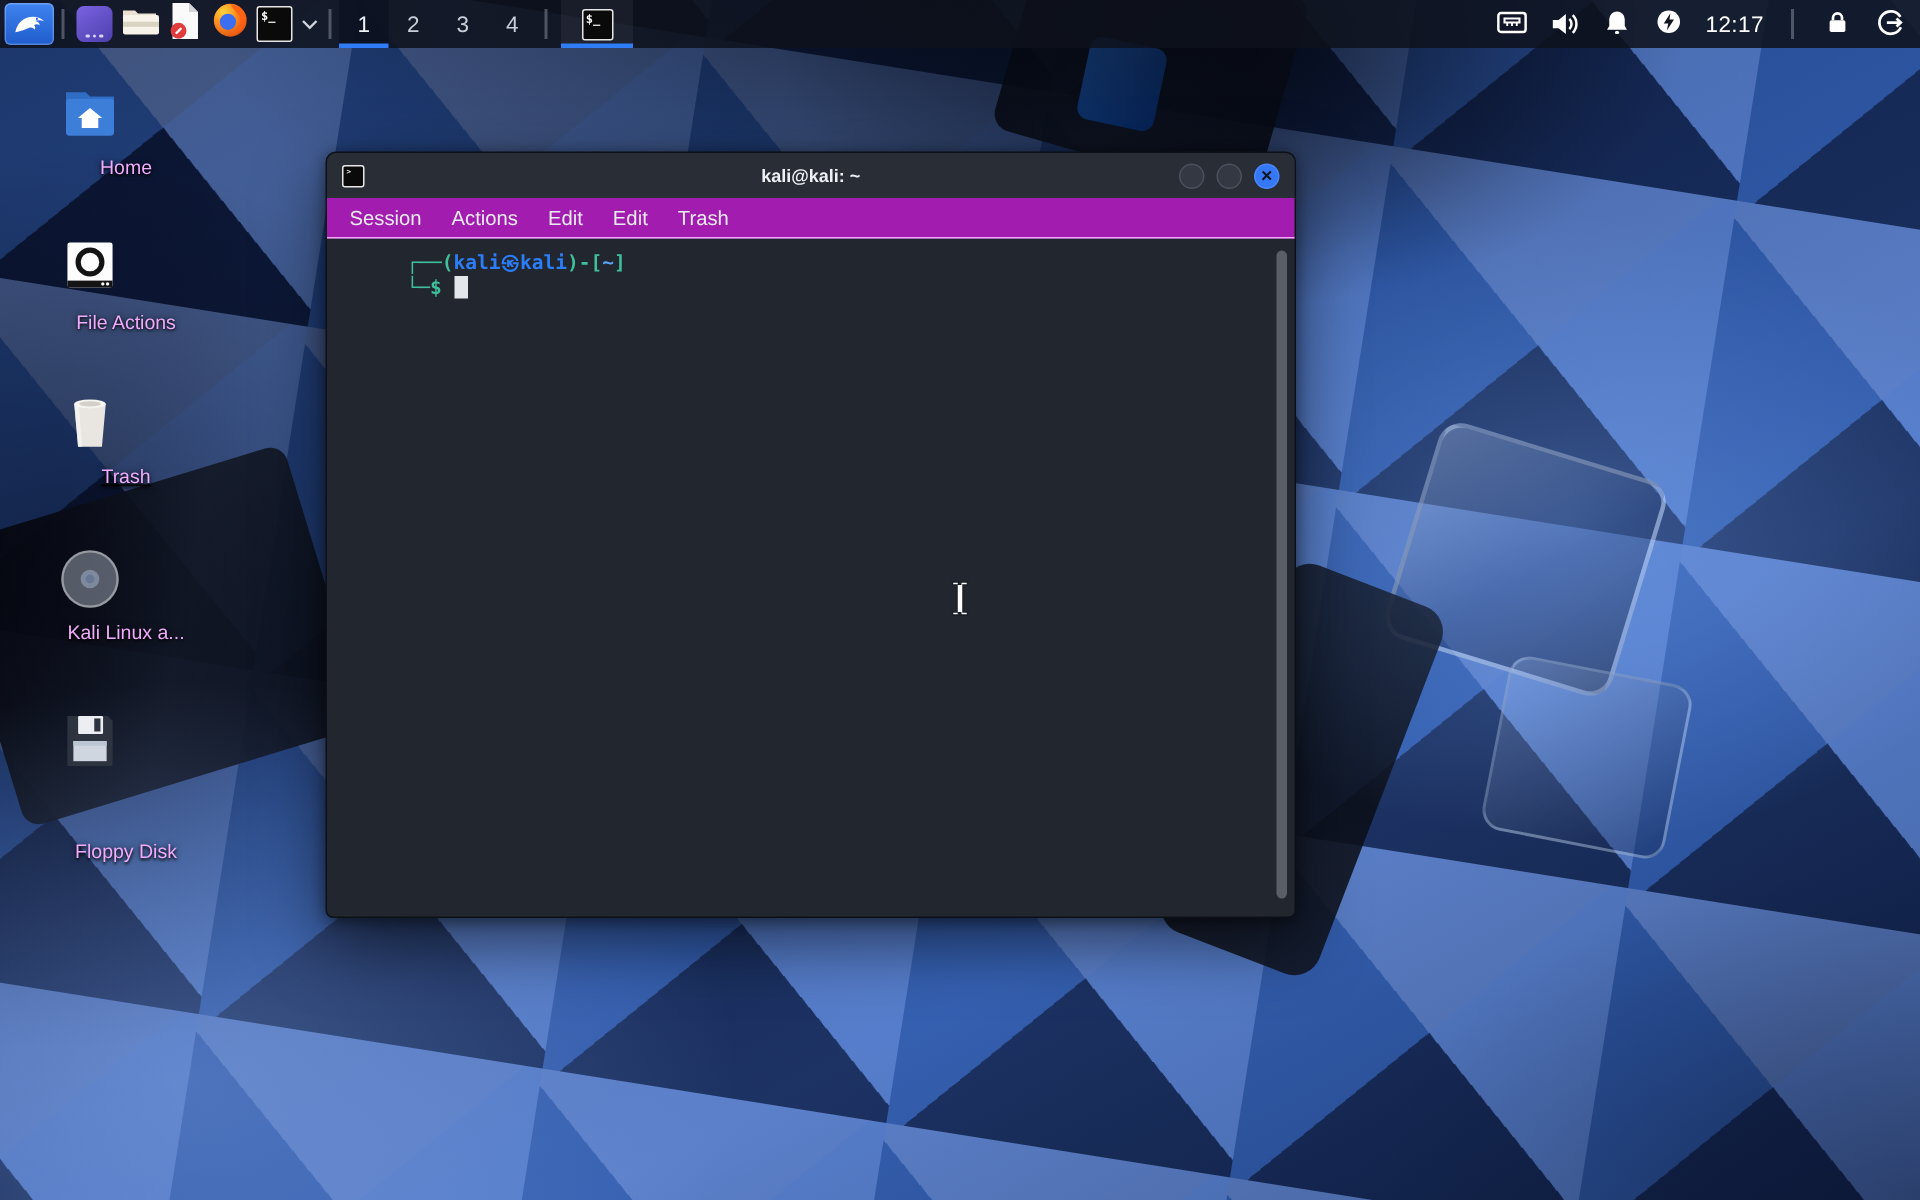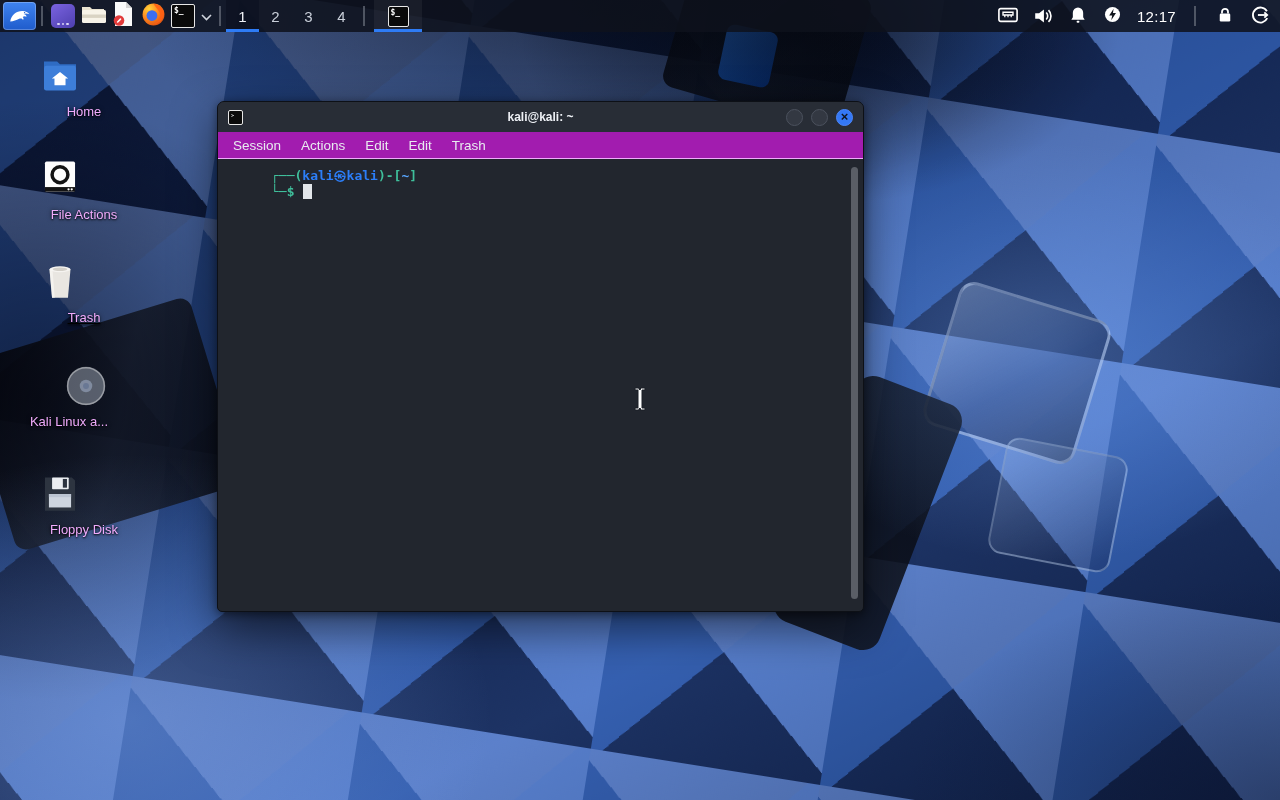--- a/index.html
+++ b/index.html
@@ -62,21 +62,21 @@
   .p-right { margin-left:auto; display:flex; align-items:center; gap:13px; padding-right:9px; height:100%; }
   .tray { width:22px; height:22px; display:grid; place-items:center; }
   .clock { font-size:15px; color:#fff; letter-spacing:.3px; }
 
   
   .desk { position:absolute; left:12px; top:0; width:96px; z-index:5; }
   .dicon { position:absolute; left:0; width:96px; display:flex; flex-direction:column; align-items:center; }
   .dicon .img { height:44px; display:grid; place-items:center; }
   .dicon .lbl { margin-top:6px; font-size:13px; color:#f0abfc; text-shadow:0 1px 2px rgba(0,0,0,.9), 0 0 4px rgba(0,0,0,.7);
     white-space:nowrap;margin-left:48px; }
-  .d1{top:54px;} .d2{top:157px;} .d3{top:260px;text-decoration:underline;} .d4{top:364px;align-items:flex-end;} .d5{top:472px;}
+  .d1{top:54px;} .d2{top:157px;} .d3{top:260px;text-decoration:underline;} .d4{top:364px;} .d5{top:472px;gap:38px;}
 
   
   .window { position:absolute; left:217px; top:101px; width:647px; height:511px; z-index:20;
     background:#22262e; border-radius:7px 7px 5px 5px; border:1px solid #0d1016;
     box-shadow:0 16px 44px rgba(0,0,0,0.55), 0 2px 10px rgba(0,0,0,0.45); }
   .titlebar { height:30px; background:#282d36; border-radius:6px 6px 0 0; display:flex; align-items:center;
     padding:0 10px; position:relative; }
   .wtitle { position:absolute; left:0; right:0; text-align:center; font-size:12px; font-weight:bold; color:#edf0f5; }
   .controls { margin-left:auto; display:flex; gap:8px; z-index:2; }
   .ctrl { width:17px; height:17px; border-radius:50%; background:#333842; border:1px solid #4b515d; }

